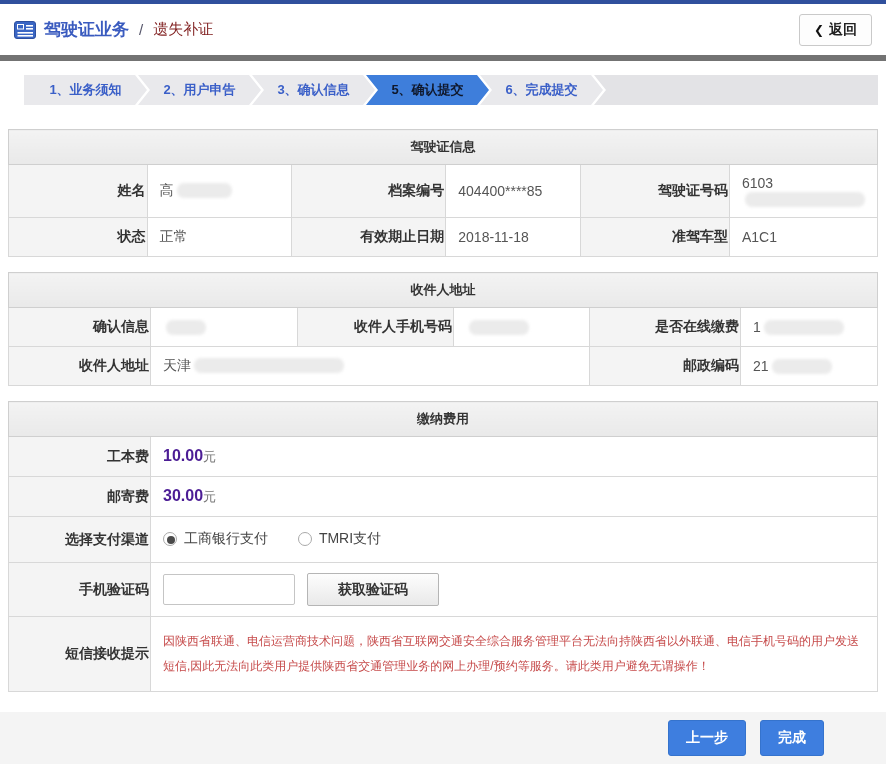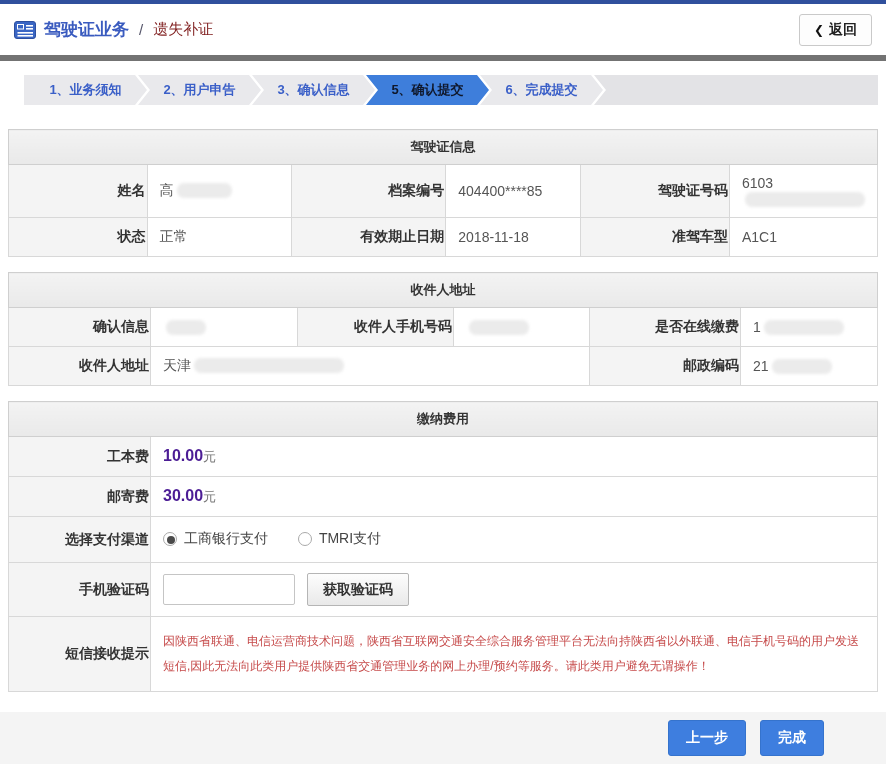--- a/index.html
+++ b/index.html
@@ -121,21 +121,21 @@
     width: 132px; height: 31px;
     border: 1px solid #c5c5c5; border-radius: 2px;
     padding: 0 8px; font-size: 14px; font-family: inherit;
     vertical-align: middle;
   }
   .get-code-btn {
     margin-left: 8px;
     height: 33px;
     background: linear-gradient(#fdfdfd, #e9e9e9);
     border: 1px solid #b5b5b5; border-radius: 2px;
-    padding: 0 15px;
+    padding: 0 30px;
     font-size: 14px; font-weight: bold; color: #333;
     font-family: inherit;
     vertical-align: middle;
     cursor: pointer;
   }
   td.notice-cell {
     background:#fff;
     padding: 12px;
     color: #c64a4a;
     font-size: 12px;

